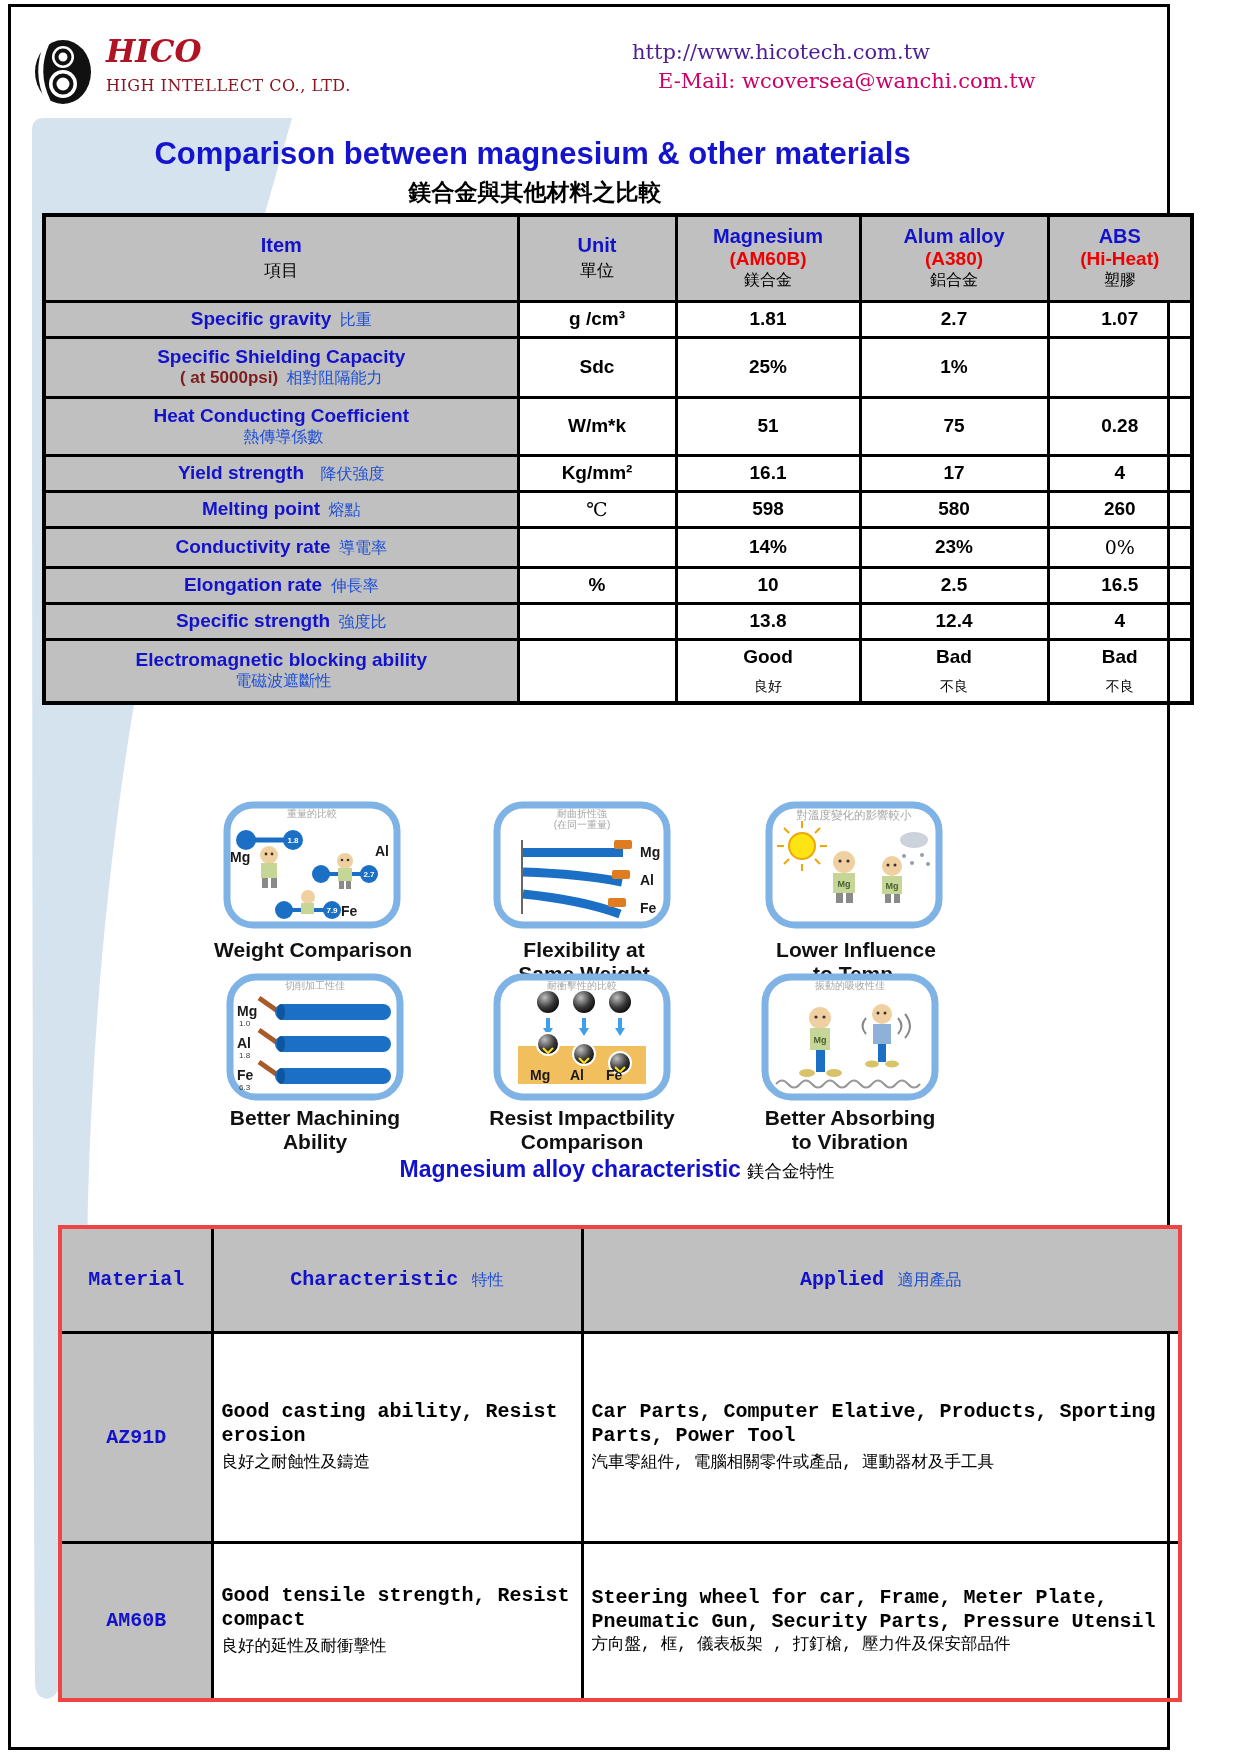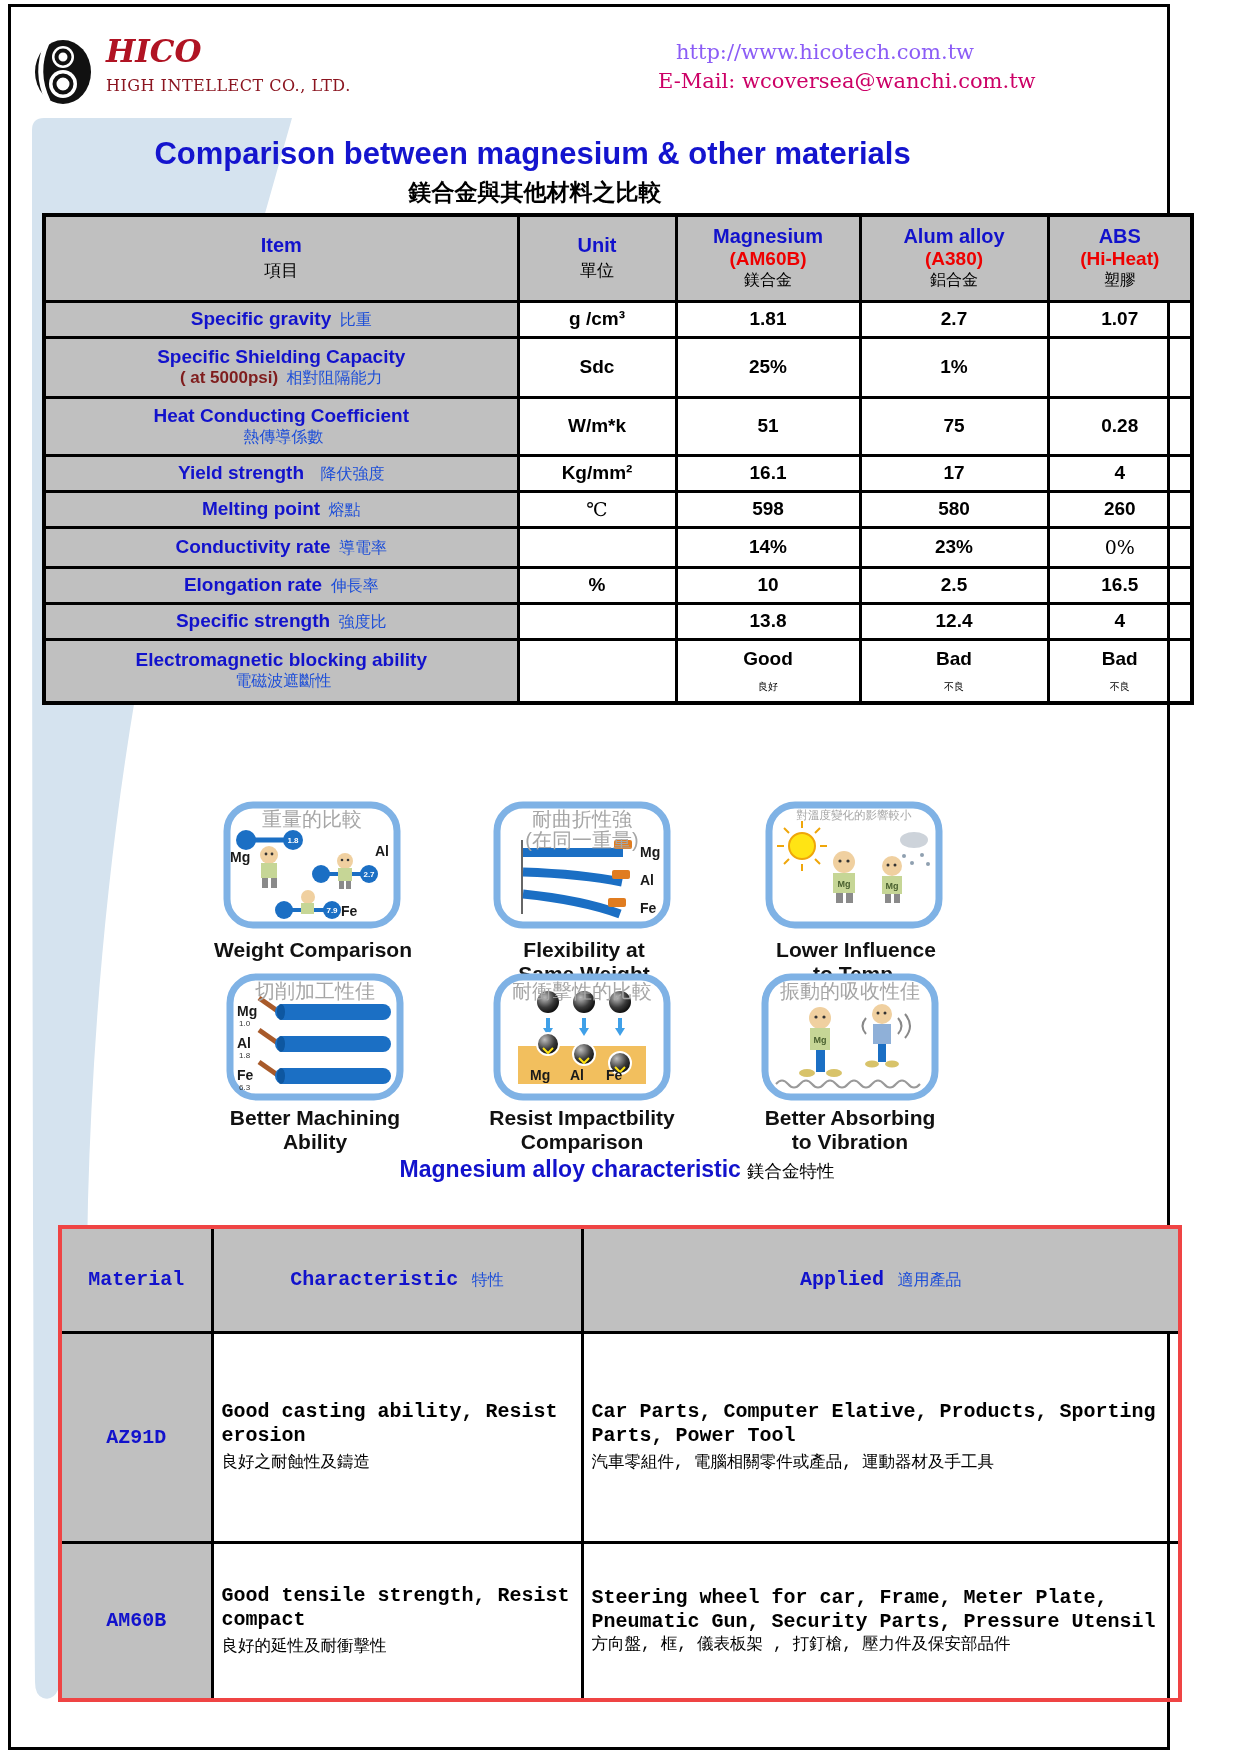--- a/index.html
+++ b/index.html
@@ -8,21 +8,21 @@
   .abs{position:absolute;}
   .frame{position:absolute;left:8px;top:4px;width:1162px;height:1746px;
          border:3px solid #000;box-sizing:border-box;z-index:0;}
   .ribbon{position:absolute;left:0;top:0;z-index:1;}
   .z2{z-index:2;}
 
   
   .logo{left:26px;top:34px;}
   .logo-name{left:106px;top:33px;font:italic 700 31px "DejaVu Serif","Liberation Serif",serif;color:#B01323;}
   .logo-sub{left:106px;top:76px;font:16px "DejaVu Serif","Liberation Serif",serif;color:#8B1520;letter-spacing:.5px;}
-  .site-url{left:676px;top:40px;font:21px "DejaVu Serif","Liberation Serif",serif;color:#8b5cf6;}
+  .site-url{left:632px;top:40px;font:21px "DejaVu Serif","Liberation Serif",serif;color:#4c1d95;}
   .site-email{left:658px;top:69px;font:21px "DejaVu Serif","Liberation Serif",serif;color:#CC0066;}
 
   .title{left:0;top:136px;width:1065px;text-align:center;
          font-weight:700;font-size:31px;color:#1414CE;}
   .subtitle{left:0;top:177px;width:1070px;text-align:center;font-weight:700;font-size:23px;
             color:#000;font-family:"DejaVu Serif","Liberation Serif",serif;}
 
   
   table{border-collapse:collapse;table-layout:fixed;}
   td{border:3px solid #000;vertical-align:middle;padding:2px 4px;box-sizing:border-box;}
@@ -30,28 +30,28 @@
   .c{text-align:center;}
   .lft{text-align:center;}
   .en{color:#1212CC;font-weight:700;font-size:19px;}
   .zh{color:#1d4ed8;font-weight:400;font-size:16px;margin-left:4px;}
   .red{color:#7f1d1d;font-weight:700;font-size:17px;}
   .grade{color:#EE0000;font-weight:700;font-size:19px;}
   .mzh{color:#000;font-size:16px;font-weight:400;}
   .hd-en{color:#1212CC;font-weight:700;font-size:20px;}
   .hd-zh{color:#000;font-size:17px;margin-top:2px;}
   .val{font-weight:700;font-size:19px;text-align:center;color:#000;}
-  .val-zh{font-weight:400;font-size:10px;color:#000;margin-top:10px;}
+  .val-zh{font-weight:400;font-size:14px;color:#000;margin-top:10px;}
   .unit{font-weight:700;font-size:19px;text-align:center;color:#000;}
   .serif-val{font-family:"DejaVu Serif","Liberation Serif",serif;font-weight:400;}
   .maintable{position:absolute;left:42px;top:213px;z-index:3;border:4px solid #000;}
 
   
   .panel{position:absolute;width:180px;height:130px;z-index:2;}
-  .panel-title{position:absolute;top:9px;left:0;right:0;text-align:center;font-size:20px;
+  .panel-title{position:absolute;top:9px;left:0;right:0;text-align:center;font-size:10px;
                color:#A6A6A6;white-space:pre-line;line-height:1.05;font-weight:400;}
   .panel-title.small{font-size:11.5px;}
   .pcap{position:absolute;width:260px;text-align:center;font-weight:700;font-size:21px;
         color:#111;white-space:pre-line;line-height:1.12;z-index:2;}
   svg text{font-family:"Liberation Sans",sans-serif;}
   .slab{font-weight:700;font-size:14px;fill:#1A1A1A;}
   .snum{font-weight:700;font-size:8px;fill:#fff;text-anchor:middle;}
   .ssub{font-size:8px;fill:#333;}
   .sbody{font-weight:700;font-size:9px;fill:#49602F;text-anchor:middle;}
 

